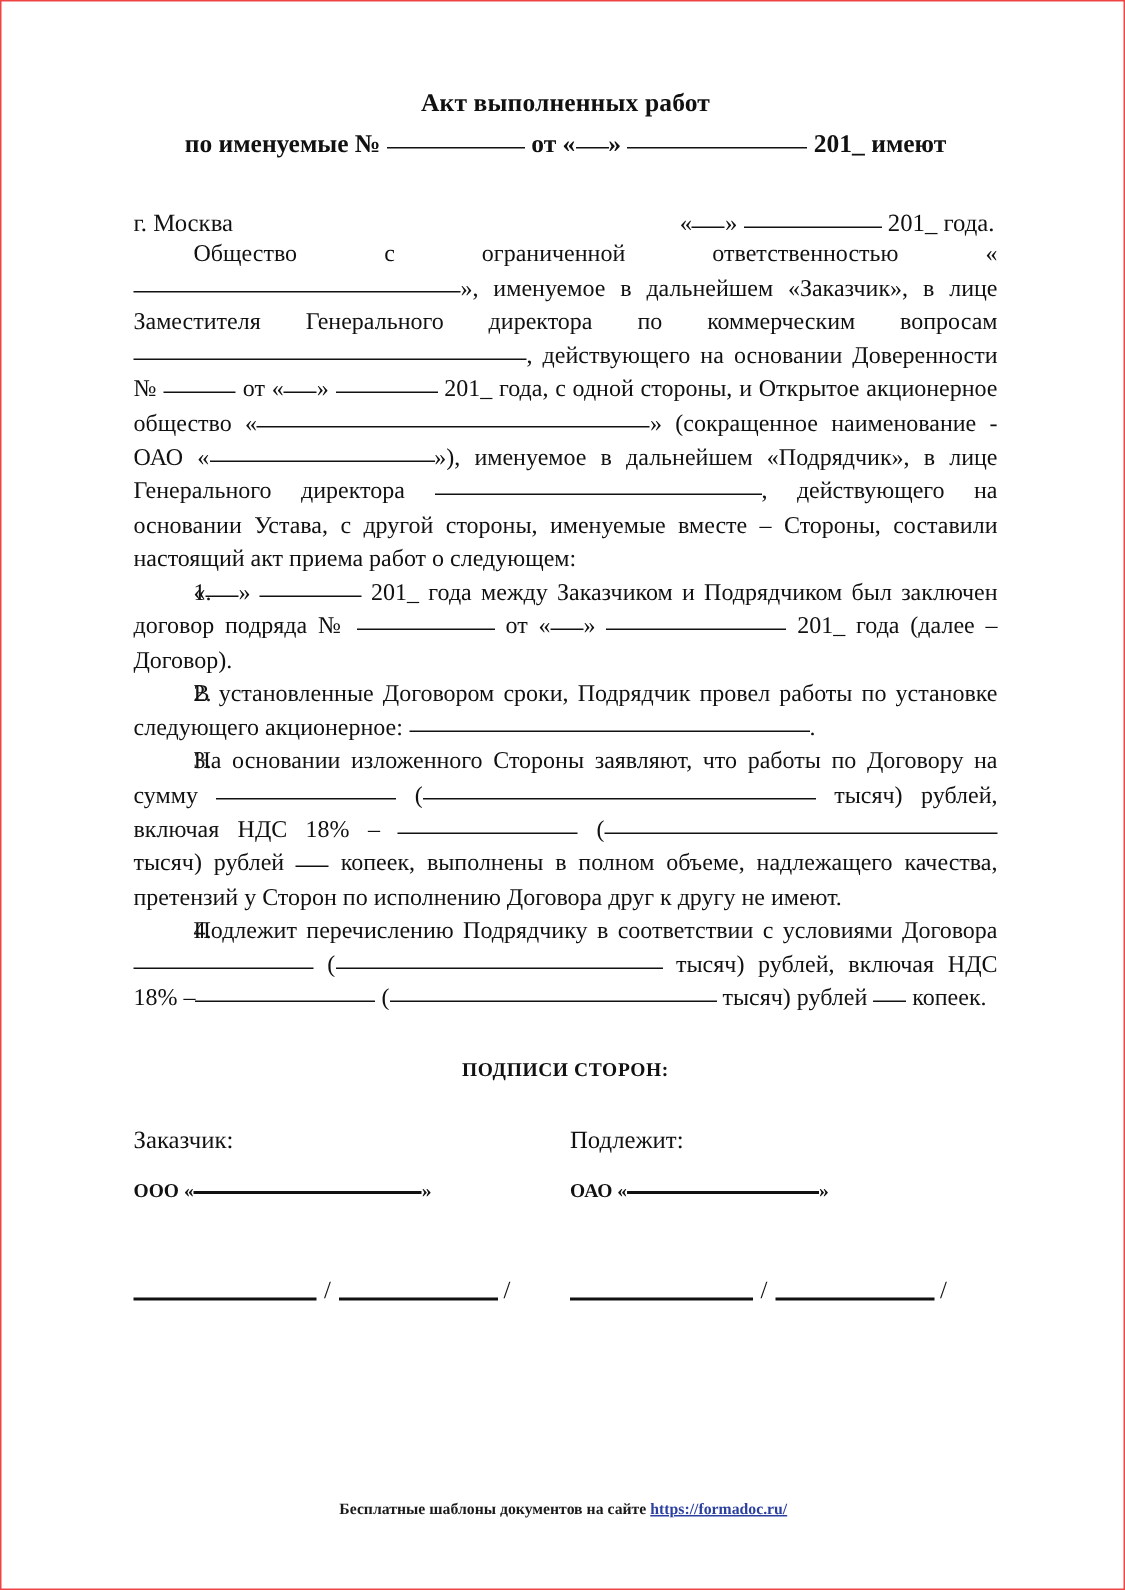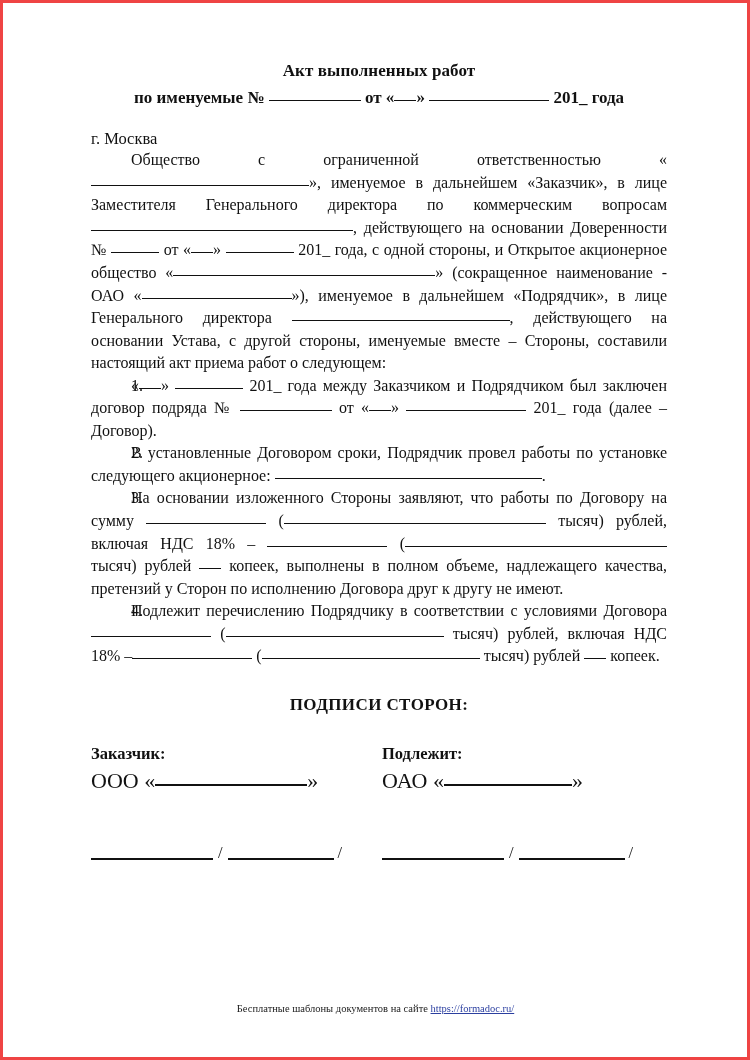--- a/index.html
+++ b/index.html
@@ -12,21 +12,21 @@
     font-family: "Liberation Serif", "DejaVu Serif", serif;
     color: #111111;
   }
   .page {
     position: relative;
     width: 750px;
     height: 1060px;
     margin: 0 auto;
     background: #ffffff;
     box-sizing: border-box;
-    border: 3px solid #ef4444;
+    border: 1px solid #ef4444;
     overflow: hidden;
   }
   .sheet {
     position: absolute;
     left: 88px;
     top: 0;
     width: 576px;
   }
 
   
@@ -35,21 +35,21 @@
     text-align: center;
     font-weight: bold;
     font-size: 17px;
     line-height: 1.45;
   }
   .title-line-1 { letter-spacing: .1px; }
   .title-line-2 { margin-top: 2px; }
 
   
   .citydate {
-    margin-top: 19px;
+    margin-top: 31px;
     display: flex;
     justify-content: space-between;
     align-items: baseline;
     font-size: 16.5px;
   }
   .citydate .city { white-space: nowrap; }
   .citydate .date { white-space: nowrap; padding-right: 2px; }
 
   
   .body-text {
@@ -88,39 +88,39 @@
   .bl-xl { width: 120px; }
   .bl-2x { width: 150px; }
   .bl-4x { width: 218px; }
   .bl-5x { width: 262px; }
 
   
   .sign-head {
     margin-top: 27px;
     text-align: center;
     font-weight: bold;
-    font-size: 17px;
+    font-size: 13px;
     letter-spacing: .4px;
   }
   .sign-cols {
     margin-top: 28px;
     display: flex;
   }
   .sign-col { width: 50%; }
   .sign-col.right { padding-left: 6px; }
   .sign-role {
-    font-weight: bold;
+    font-weight: normal;
     font-size: 16.5px;
     line-height: 1.35;
   }
   .sign-org {
-    font-weight: normal;
-    font-size: 22px;
+    font-weight: bold;
+    font-size: 13px;
     line-height: 1.35;
-    margin-top: 1px;
+    margin-top: 14px;
     white-space: nowrap;
   }
   .sign-org .bl {
     border-bottom-width: 2px;
   }
   .sign-lines {
     margin-top: 48px;
     display: flex;
     font-size: 16.5px;
   }
@@ -147,21 +147,21 @@
   .slash-end { padding-left: 4px; }
 
   
   .footer {
     position: absolute;
     left: 1px;
     right: 0;
     top: 1000px;
     text-align: center;
     font-size: 10.5px;
-    font-weight: normal;
+    font-weight: bold;
     color: #1a1a1a;
     font-family: "Liberation Serif", "DejaVu Serif", serif;
   }
   .footer a,
   .footer .link {
     color: #2b3fa0;
     text-decoration: underline;
   }
 </style>
 </head>
@@ -171,26 +171,31 @@
 
   <div class="sheet">
 
     <div class="title-block">
       <div class="title-line-1">Акт выполненных работ</div>
       <div class="title-line-2">
         <span>по именуемые №</span>
         <span class="bl bl-l"></span>
         <span>от «</span><span class="bl bl-xs"></span><span>»</span>
         <span class="bl bl-xl"></span>
-        <span>201_ года</span>
+        <span>201_ имеют</span>
       </div>
     </div>
 
     <div class="citydate">
       <div class="city">г. Москва</div>
+      <div class="date">
+        <span>«</span><span class="bl bl-xs"></span><span>»</span>
+        <span class="bl bl-l"></span>
+        <span>201_ года.</span>
+      </div>
     </div>
 
     <div class="body-text">
 
       <p class="para"><span>Общество с ограниченной ответственностью «</span><span class="bl bl-4x"></span><span>», именуемое в дальнейшем «Заказчик», в лице Заместителя Генерального директора по коммерческим вопросам</span> <span class="bl bl-5x"></span><span>, действующего на основании Доверенности №</span> <span class="bl bl-s"></span> <span>от «</span><span class="bl bl-xs"></span><span>»</span> <span class="bl bl-m"></span> <span>201_ года, с одной стороны, и Открытое акционерное общество «</span><span class="bl bl-5x"></span><span>» (сокращенное наименование - ОАО «</span><span class="bl bl-2x"></span><span>»), именуемое в дальнейшем «Подрядчик», в лице Генерального директора</span> <span class="bl bl-4x"></span><span>, действующего на основании Устава, с другой стороны, именуемые вместе – Стороны, составили настоящий акт приема работ о следующем:</span></p>
 
       <p class="num"><span class="numlabel">1.</span><span>«</span><span class="bl bl-xs"></span><span>»</span> <span class="bl bl-m"></span> <span>201_ года между Заказчиком и Подрядчиком был заключен договор подряда №</span> <span class="bl bl-l"></span> <span>от «</span><span class="bl bl-xs"></span><span>»</span> <span class="bl bl-xl"></span> <span>201_ года (далее – Договор).</span></p>
 
       <p class="num"><span class="numlabel">2.</span><span>В установленные Договором сроки, Подрядчик провел работы по установке следующего акционерное:</span> <span class="bl" style="width:267px"></span><span>.</span></p>
 

